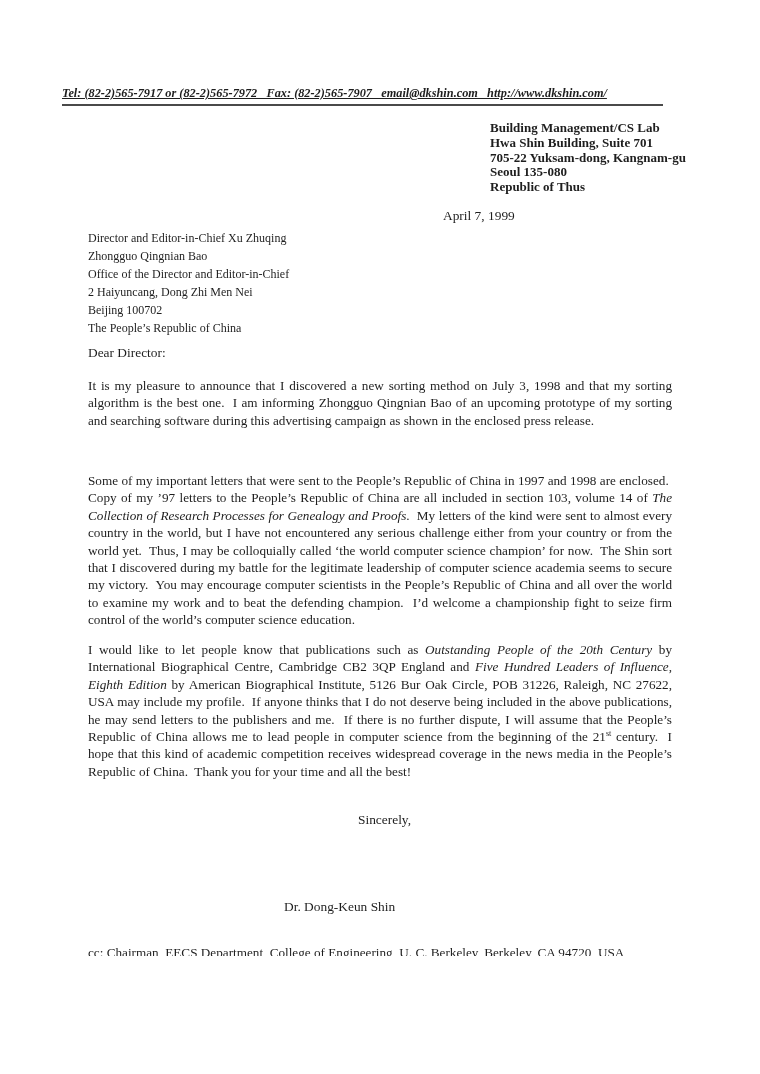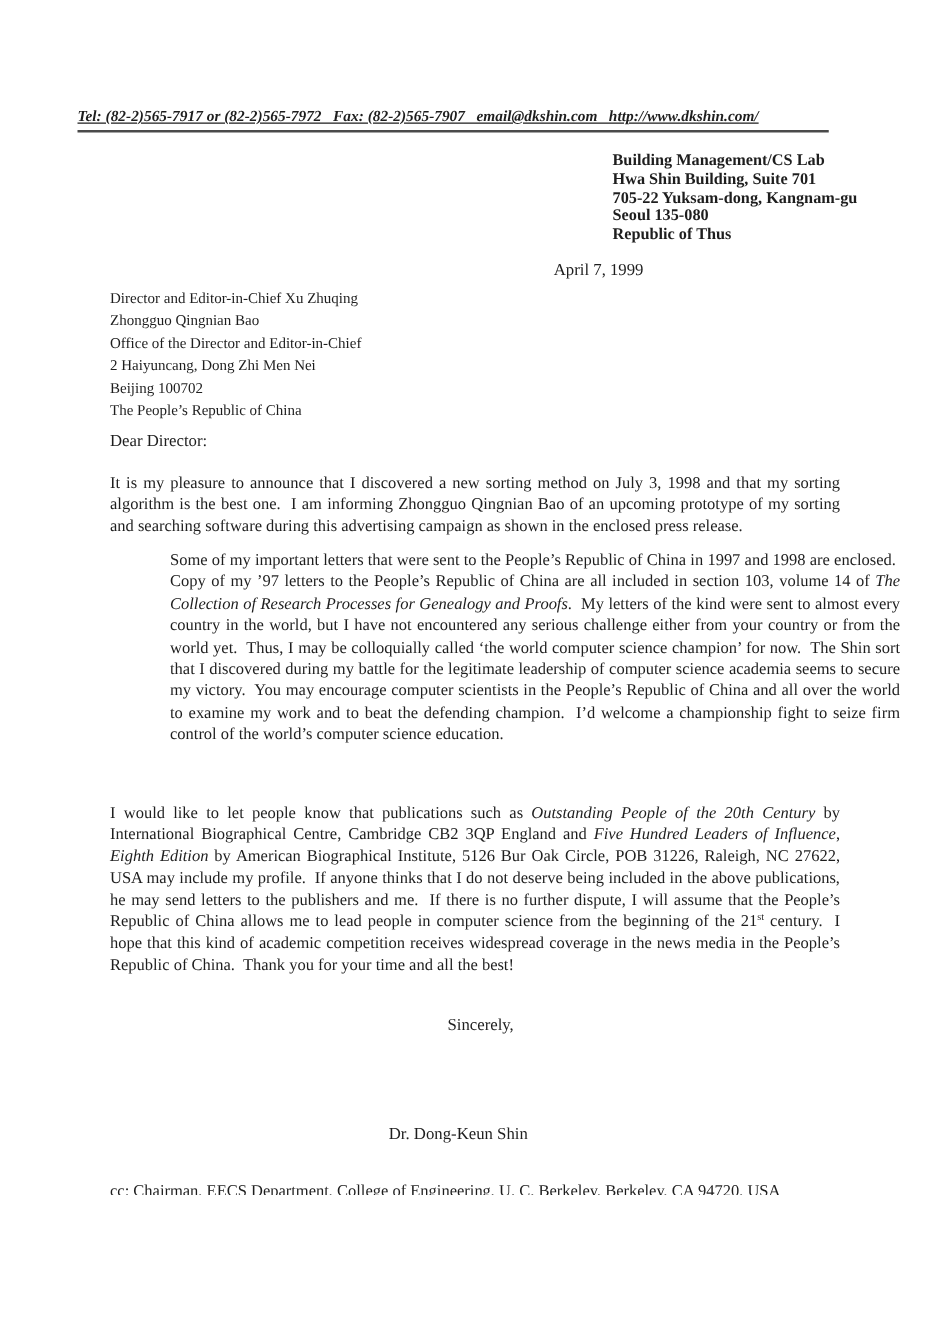--- a/index.html
+++ b/index.html
@@ -31,24 +31,24 @@
   .recipient {
     position:absolute; left:88px; top:229px;
     font-size:12px; line-height:18px;
   }
   .salutation { position:absolute; left:88px; top:345px; font-size:13.4px; }
   .para {
     position:absolute; left:88px; width:584px; margin:0;
     text-align:justify; font-size:13.2px; line-height:17.4px;
   }
   .p1 { top:377px; }
-  .p2 { top:439px;margin-left:48px; }
+  .p2 { top:472px; }
   .p3 { top:641px; }
   .closing { position:absolute; left:358px; top:812px; font-size:13.4px; }
-  .signature { position:absolute; left:311px; top:899px; font-size:13.4px; }
+  .signature { position:absolute; left:284px; top:899px; font-size:13.4px; }
   .cc { position:absolute; left:88px; top:945px; font-size:13.2px; white-space:nowrap; }
   .italic { font-style:italic; }
   .sup { vertical-align:super; font-size:0.62em; line-height:0; }
 </style>
 </head>
 <body>
 
 <div class="page">
 
   <div class="letterhead">

